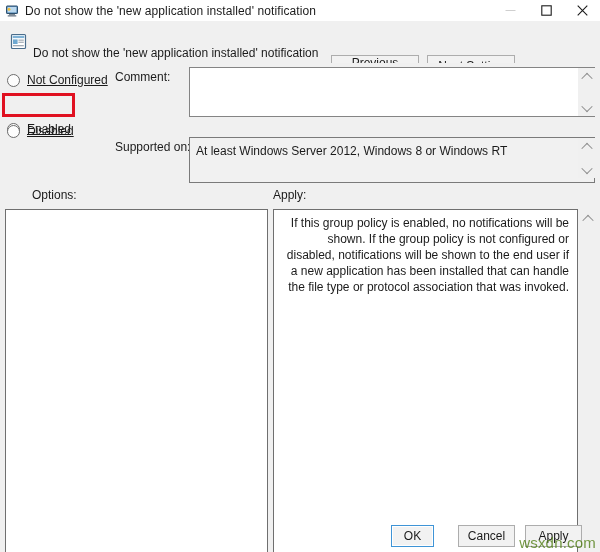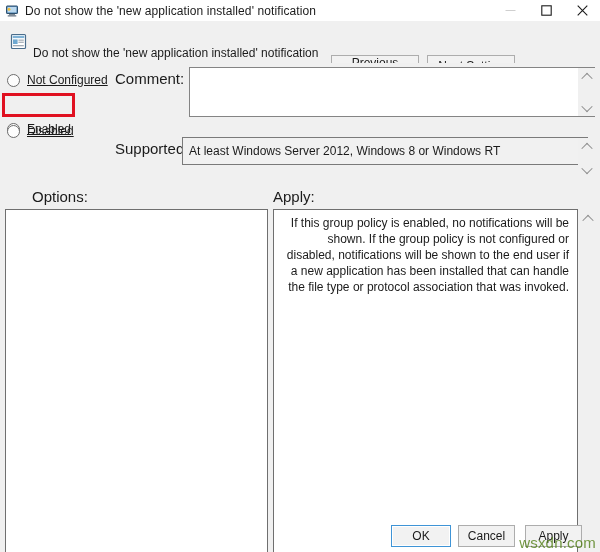--- a/index.html
+++ b/index.html
@@ -143,21 +143,21 @@
     left: 2px; top: 30px;
     width: 73px; height: 24px;
     border: 3px solid #e01020;
     box-sizing: border-box;
     pointer-events: none;
   }
 
   
   .fld-label {
     position: absolute;
-    font-size: 15px;
+    font-size: 12px;
     color: #1b1b1b;
     white-space: nowrap;
   }
   #lbl-comment   { left: 115px; top: 7px; }
   #lbl-supported { left: 115px; top: 77px; }
   #lbl-options   { left: 7px;   top: 125px; margin-left: 25px; }
   #lbl-help      { left: 273px; top: 125px; }
 
   
   .frame {
@@ -167,22 +167,22 @@
     box-sizing: border-box;
   }
   .frame.inset {
     border-color: #848484;
   }
   #comment-box {
     left: 189px; top: 4px;
     width: 406px; height: 50px;
   }
   #supported-box {
-    left: 182px; top: 74px;
-    width: 406px; height: 28px;
+    left: 189px; top: 74px;
+    width: 406px; height: 46px;
     background: #f1f1f1;
     border-color: #7a7a7a;
   }
   #supported-text {
     position: absolute;
     left: 6px; top: 6px;
     font-size: 12px;
     color: #1b1b1b;
     white-space: nowrap;
   }
@@ -232,21 +232,21 @@
   .chev.dn { transform: rotate(-135deg) translate(1px,1px); }
 
   #comment-scroll   { left: 578px; top: 5px;   height: 48px; }
   #supported-scroll { left: 578px; top: 75px;  height: 40px; }
   #help-scroll      { left: 579px; top: 147px; height: 362px; }
 
   
   .btn-ok {
     position: absolute;
     left: 391px; top: 525px;
-    width: 60px; height: 22px;
+    width: 43px; height: 22px;
     background: #f2f2f2;
     border: 1px solid #3f94d6;
     box-shadow: inset 0 0 0 1px #ffffff;
   }
   .btn-cancel {
     position: absolute;
     left: 458px; top: 525px;
     width: 57px; height: 22px;
   }
   .btn-apply {

